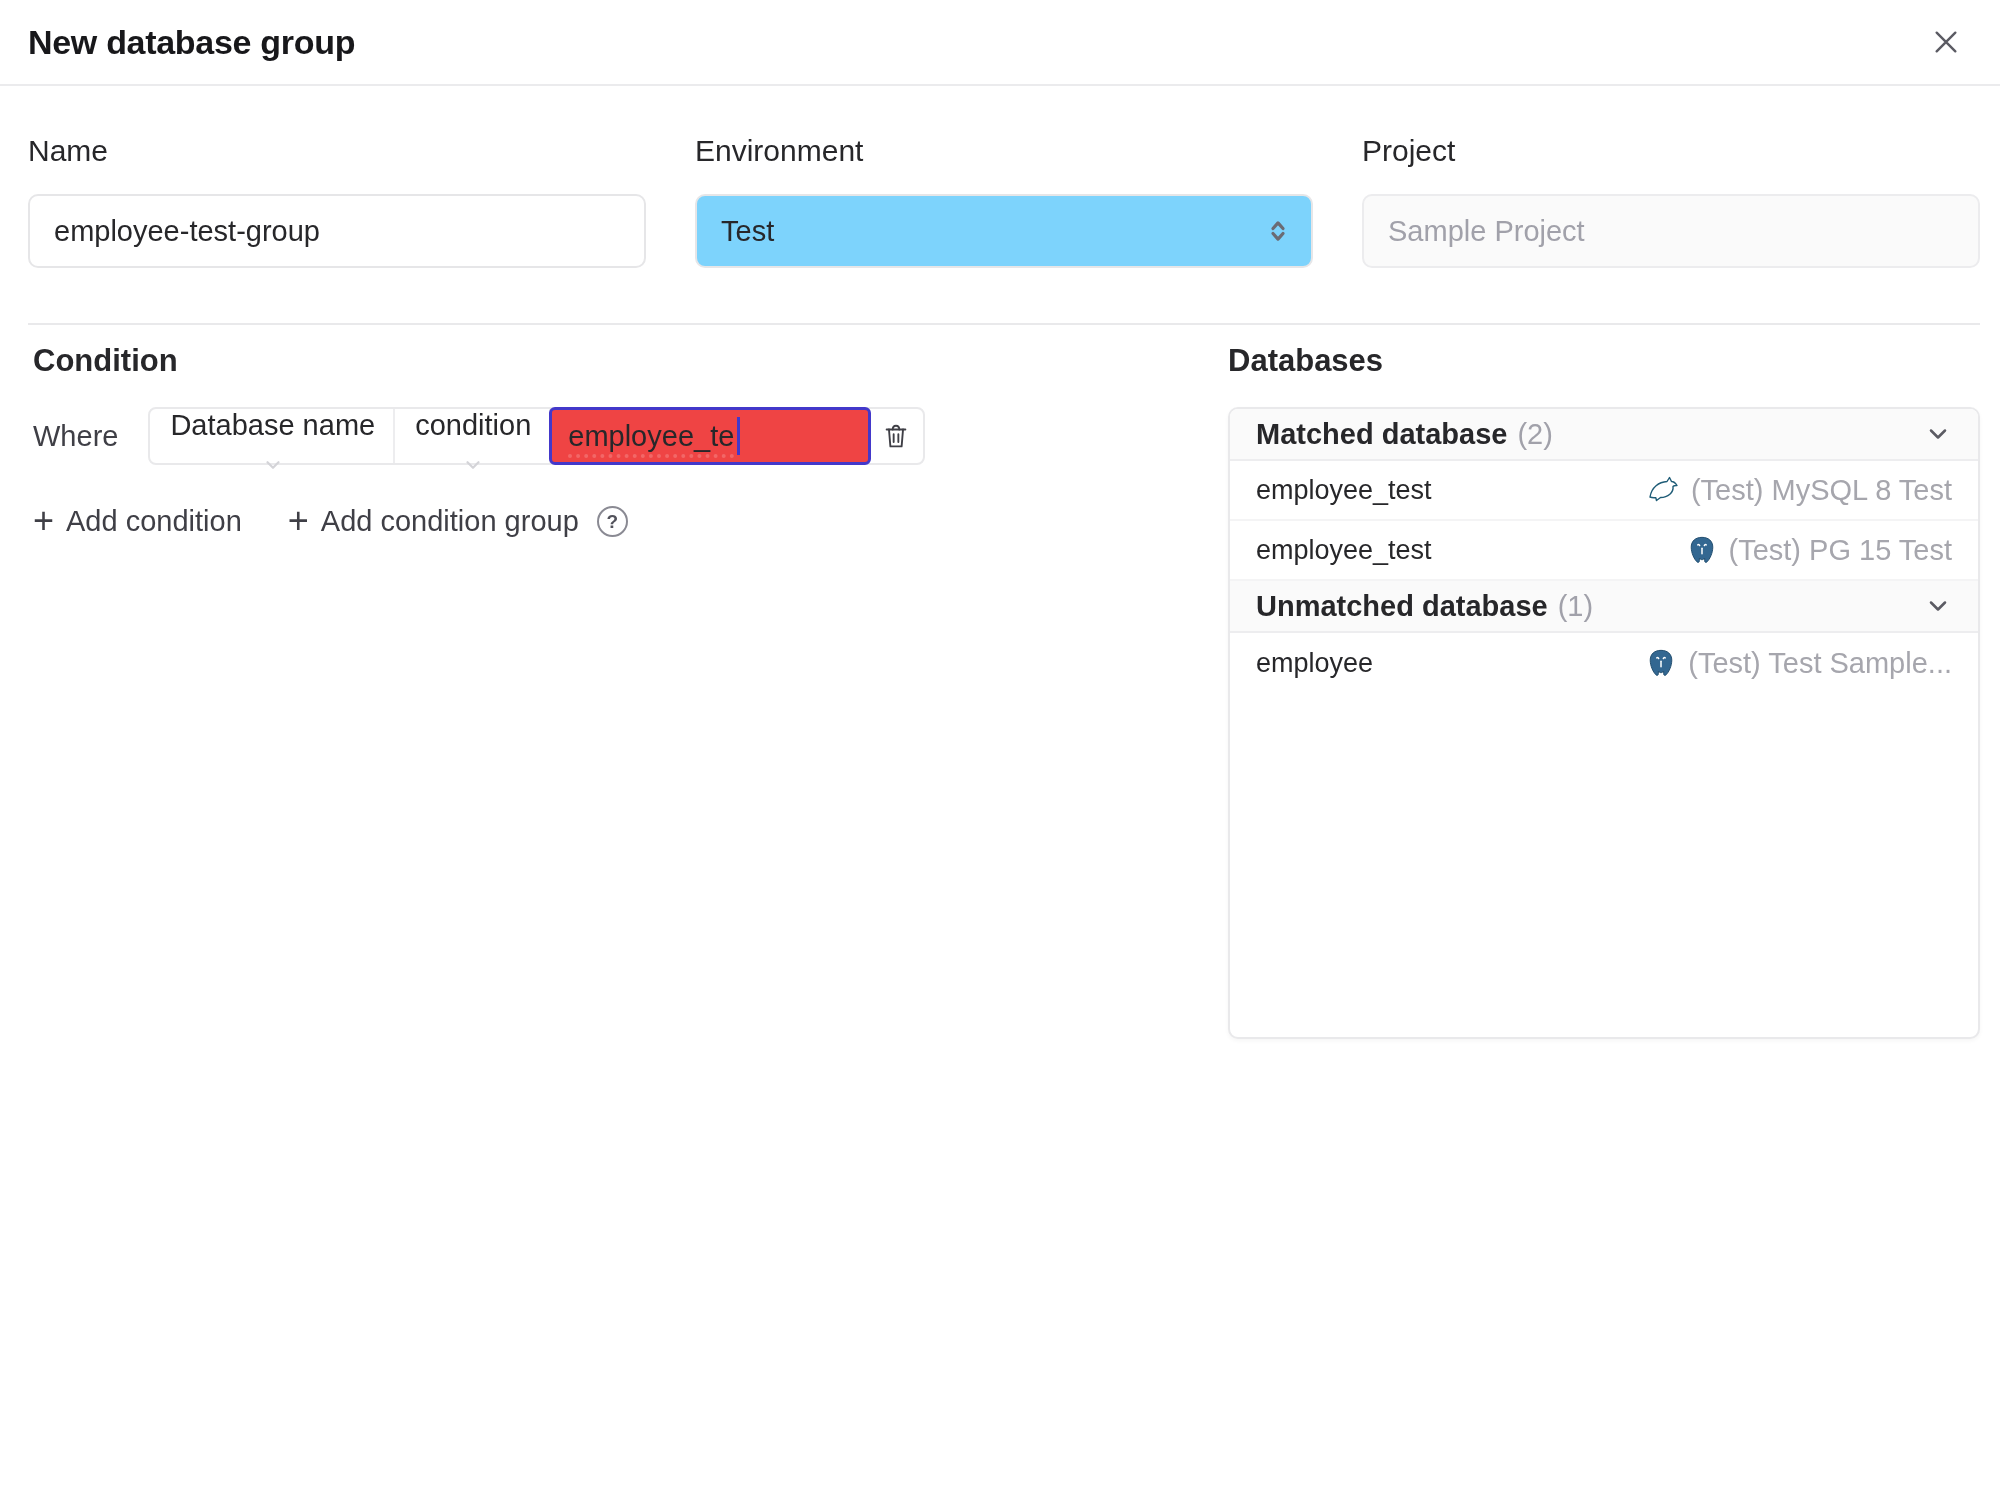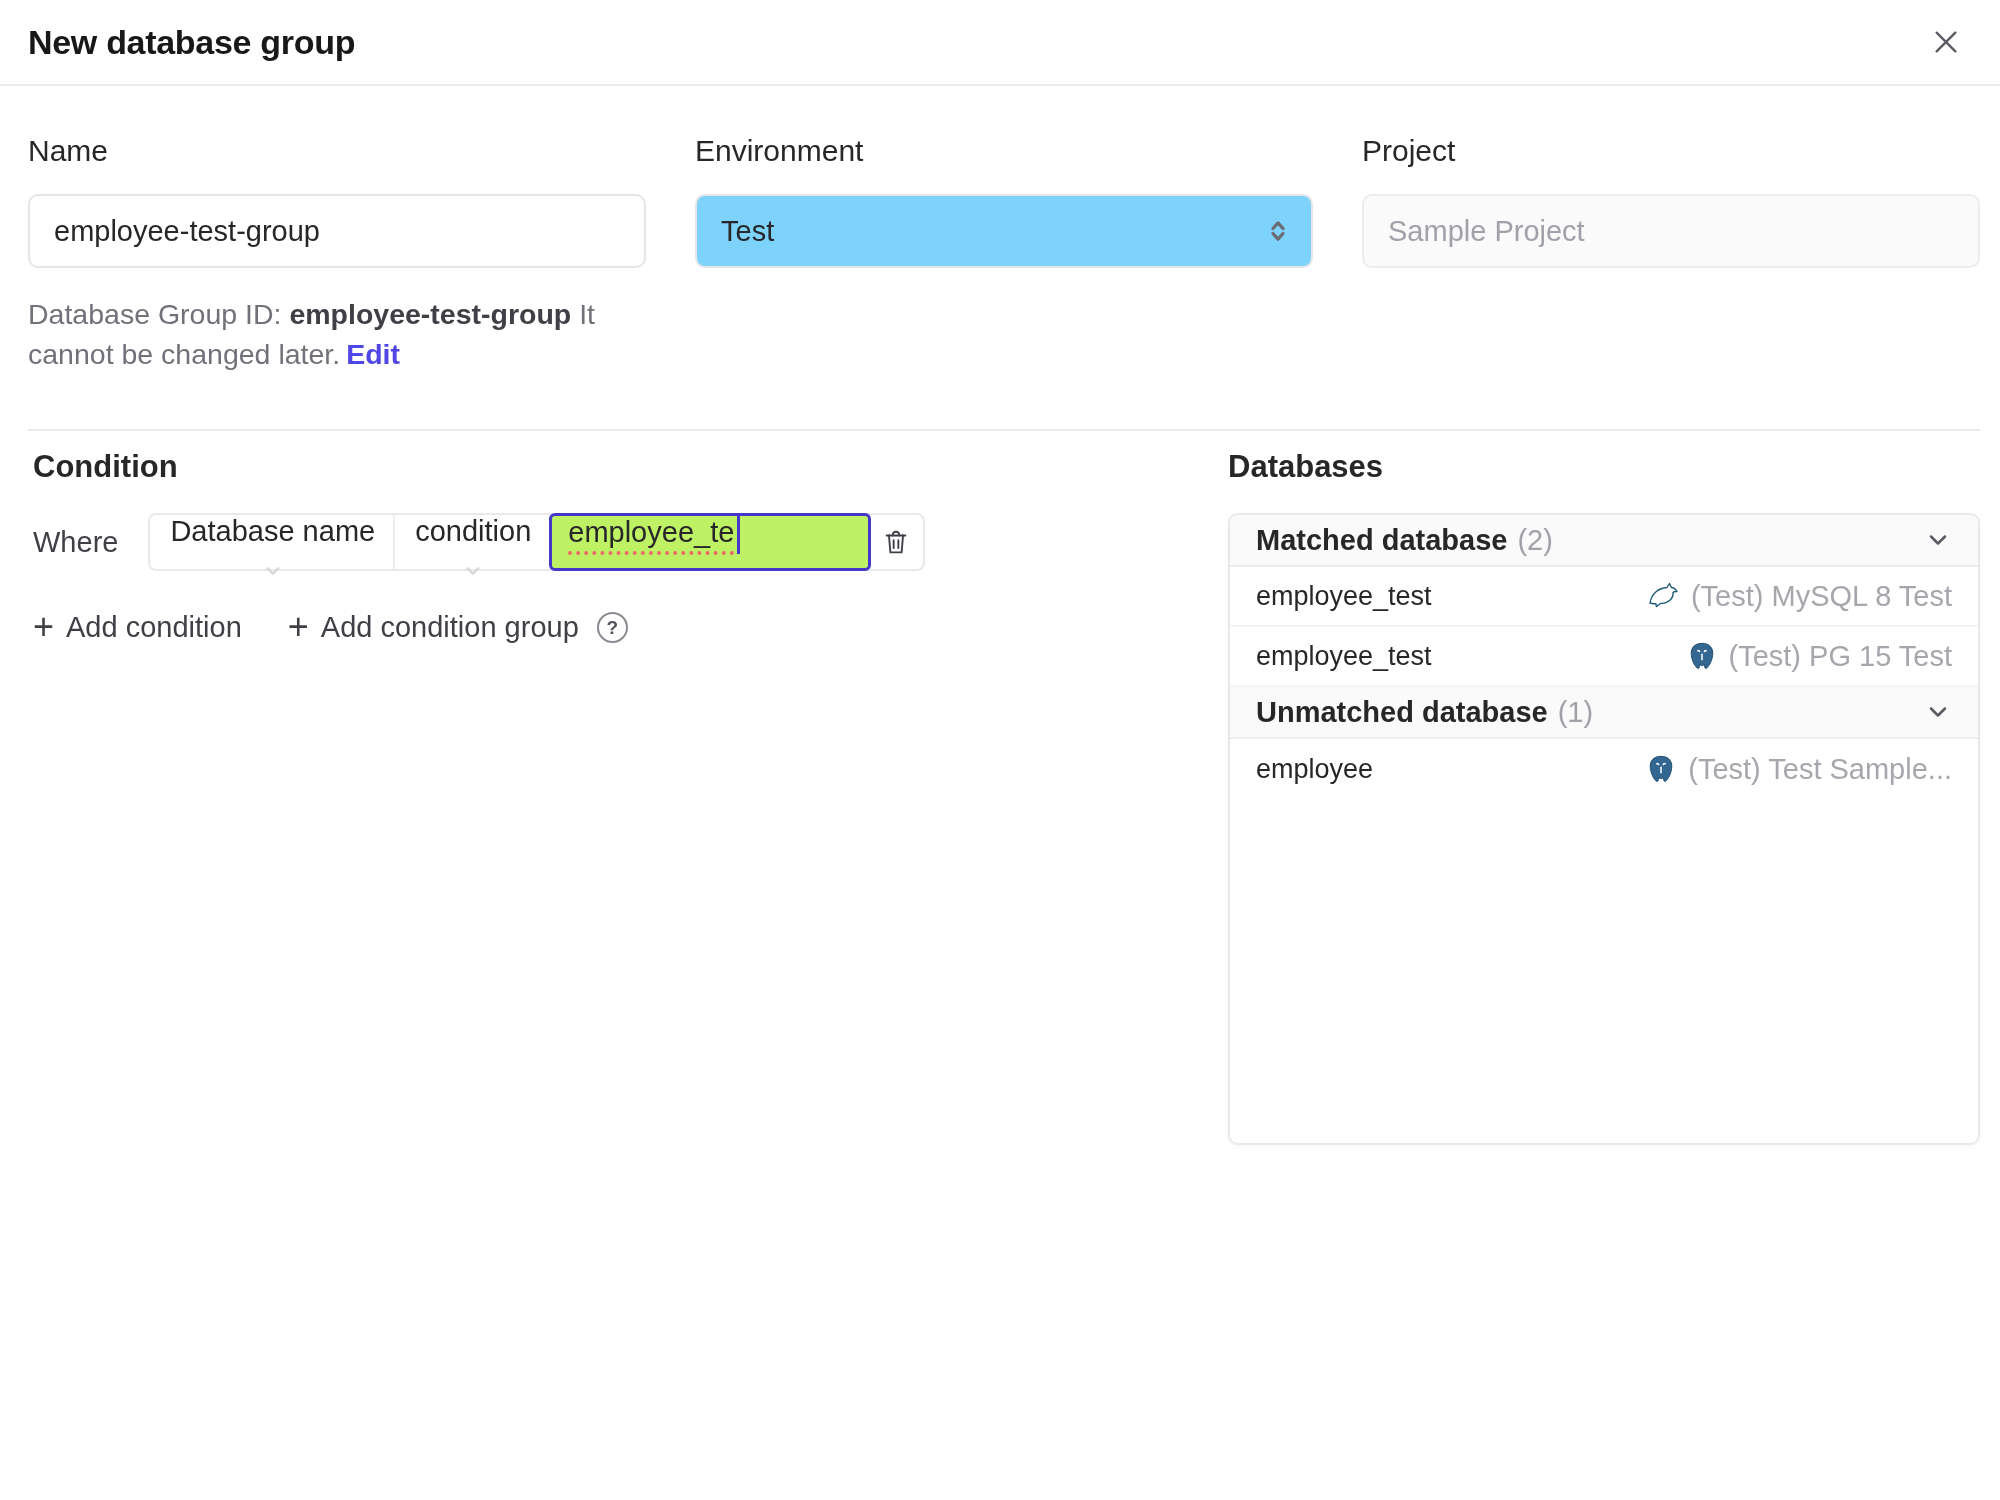--- a/index.html
+++ b/index.html
@@ -52,22 +52,22 @@
   .where-label { font-size:29px; color:#3f3f46; margin-right:30px; }
   .cond-group {
     display:flex; align-items:stretch; height:58px;
     border:2px solid #e9e9eb; border-radius:8px; background:#fff;
   }
   .cond-seg {
     display:flex; align-items:center; gap:12px; padding:0 18px 0 20px;
     border-right:2px solid #ededef; font-size:29px; color:#27272a; cursor:pointer;flex-direction:column;
   }
   .cond-value {
-    display:flex; width:322px; padding:0 16px;
-    border:3px solid #4338ca; border-radius:6px; margin:-2px; background:#bef264;
+    display:flex; align-items:center; width:322px; padding:0 16px;
+    border:3px solid #4338ca; border-radius:6px; margin:-2px; background:#ef4444;
     font-size:29px; color:#27272a; position:relative; z-index:2;
   }
   .misspell {
     text-decoration:underline dotted #f26767;
     text-decoration-thickness:3.5px; text-underline-offset:9px;
   }
   .caret { width:3px; height:38px; background:#4338ca; margin-left:3px; }
   .trash-btn { width:54px; display:flex; align-items:center; justify-content:center;
     background:none; border:none; cursor:pointer; }
 
@@ -118,21 +118,20 @@
     </button>
   </div>
 
   <div class="content">
 
     <div class="form-grid">
 
       <div>
         <label class="field-label">Name</label>
         <input class="text-input" type="text" spellcheck="false" value="employee-test-group" style="">
-        <p class="help-text"><span>Database Group ID: </span><span class="strong">employee-test-group</span><span> It cannot be changed later.</span><a class="edit-link" href="#">Edit</a></p>
       </div>
 
       <div>
         <label class="field-label">Environment</label>
         <div class="select-box">
           <span>Test</span>
           <span>
             <svg width="30" height="30" viewBox="0 0 24 24" fill="none" stroke="#6b6b74" stroke-width="2.6" stroke-linecap="round" stroke-linejoin="round">
               <path d="M8 10 L12 5.5 L16 10"></path>
                 <path d="M8 14 L12 18.5 L16 14"></path>

